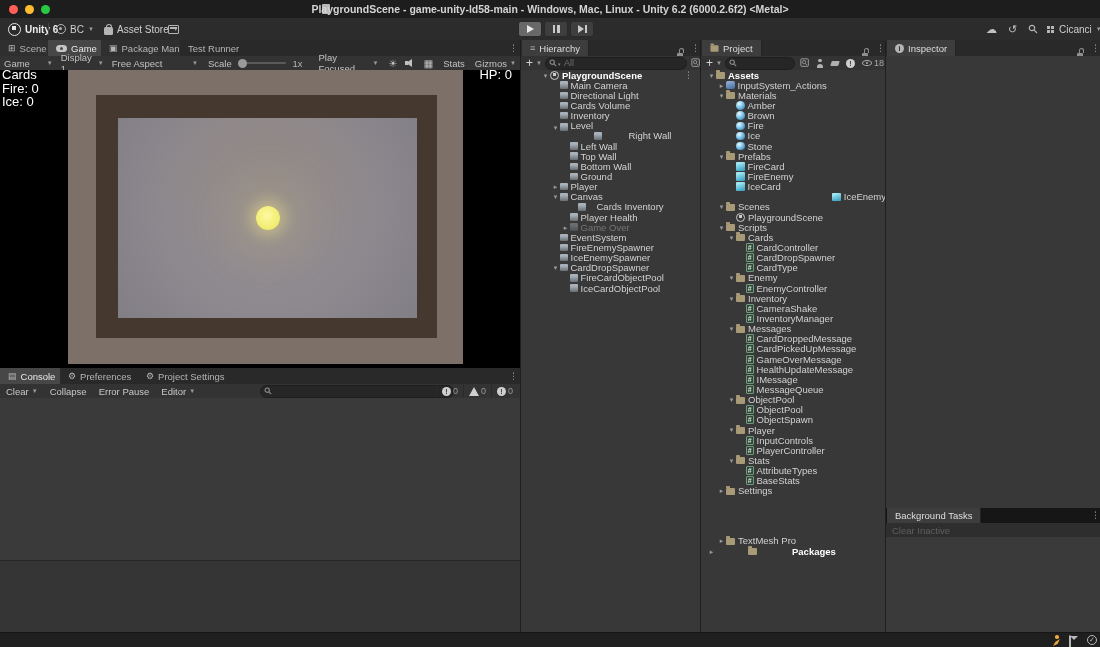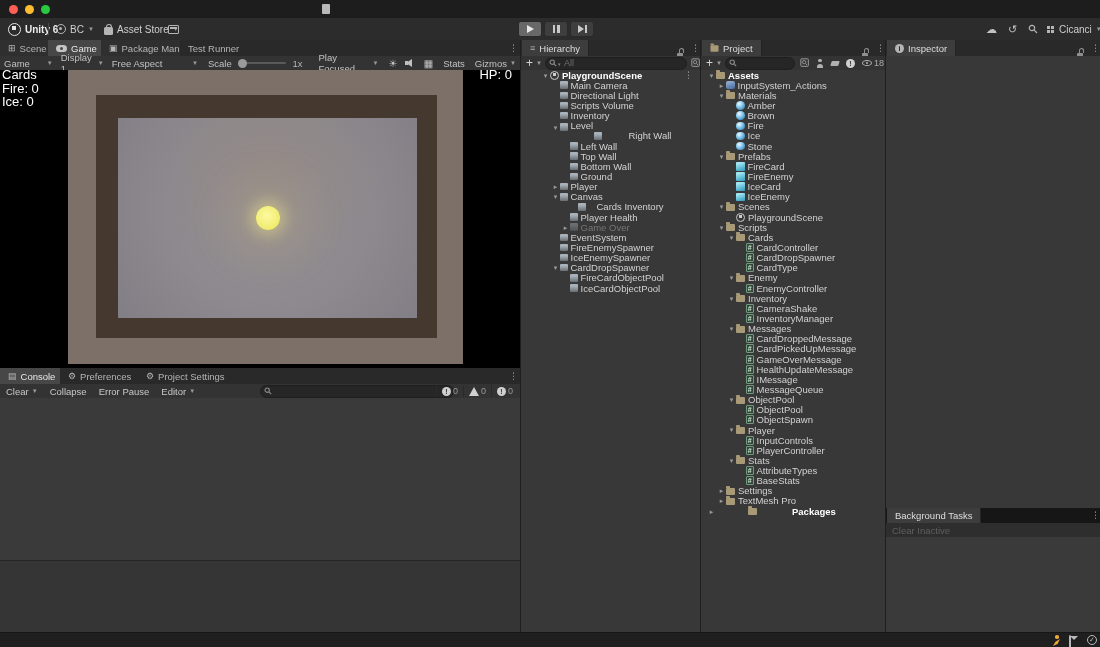--- a/index.html
+++ b/index.html
@@ -121,20 +121,21 @@
 </head>
 <body>
 
 <div id="app">
 
   <div class="abs" id="titlebar">
     <span class="tl" style="left:9px;background:#ff5f57"></span>
     <span class="tl" style="left:25px;background:#febc2e"></span>
     <span class="tl" style="left:41px;background:#28c840"></span>
     <span id="doc-icon"></span>
+    <div id="title-text">PlaygroundScene - game-unity-ld58-main - Windows, Mac, Linux - Unity 6.2 (6000.2.6f2) &lt;Metal&gt;</div>
   </div>
 
   <div class="abs" id="main-toolbar">
     <div class="tb-item" style="left:8px">
       <span class="unity-logo"></span>
       <span style="font-weight:bold;color:#ececec">Unity 6</span>
     </div>
     <div class="tb-item" style="left:48px">
         <span class="vsep"></span>
       </div>
@@ -353,21 +354,21 @@
         <span class="lbl">Main Camera</span>
       </div>
       <div class="trow" style="padding-left: 30px;">
         <span class="arr"></span>
         <span class="i i-gameobject"></span>
         <span class="lbl">Directional Light</span>
       </div>
       <div class="trow" style="padding-left: 30px;">
         <span class="arr"></span>
         <span class="i i-gameobject"></span>
-        <span class="lbl">Scripts Volume</span>
+        <span class="lbl">Cards Volume</span>
       </div>
       <div class="trow" style="padding-left: 30px;">
         <span class="arr"></span>
         <span class="i i-gameobject"></span>
         <span class="lbl">Inventory</span>
       </div>
       <div class="trow" style="padding-left: 30px; align-items: flex-end;">
         <span class="arr">▾</span>
         <span class="i i-gameobject"></span>
         <span class="lbl">Level</span>
@@ -539,21 +540,21 @@
       <div class="trow" style="padding-left: 26px;">
         <span class="arr"></span>
         <span class="i i-prefab"></span>
         <span class="lbl">FireEnemy</span>
       </div>
       <div class="trow" style="padding-left: 26px;">
         <span class="arr"></span>
         <span class="i i-prefab"></span>
         <span class="lbl">IceCard</span>
       </div>
-      <div class="trow" style="padding-left: 26px;">
+      <div class="trow" style="padding-left: 26px; justify-content: flex-end;">
         <span class="arr"></span>
         <span class="i i-prefab"></span>
         <span class="lbl">IceEnemy</span>
       </div>
       <div class="trow" style="padding-left: 16px;">
         <span class="arr">▾</span>
         <span class="i i-folder"></span>
         <span class="lbl">Scenes</span>
       </div>
       <div class="trow" style="padding-left: 26px;">
@@ -689,21 +690,21 @@
       <div class="trow" style="padding-left: 36px;">
         <span class="arr"></span>
         <span class="i i-script">#</span>
         <span class="lbl">BaseStats</span>
       </div>
       <div class="trow" style="padding-left: 16px;">
         <span class="arr">▸</span>
         <span class="i i-folder"></span>
         <span class="lbl">Settings</span>
       </div>
-      <div class="trow" style="padding-left: 16px;">
+      <div class="trow" style="padding-left: 16px; margin-top: 40px;">
         <span class="arr">▸</span>
         <span class="i i-folder"></span>
         <span class="lbl">TextMesh Pro</span>
       </div>
       <div class="trow bold" style="padding-left: 6px; gap: 32px;">
         <span class="arr">▸</span>
         <span class="i i-folder"></span>
         <span class="lbl">Packages</span>
       </div>
     </div>

